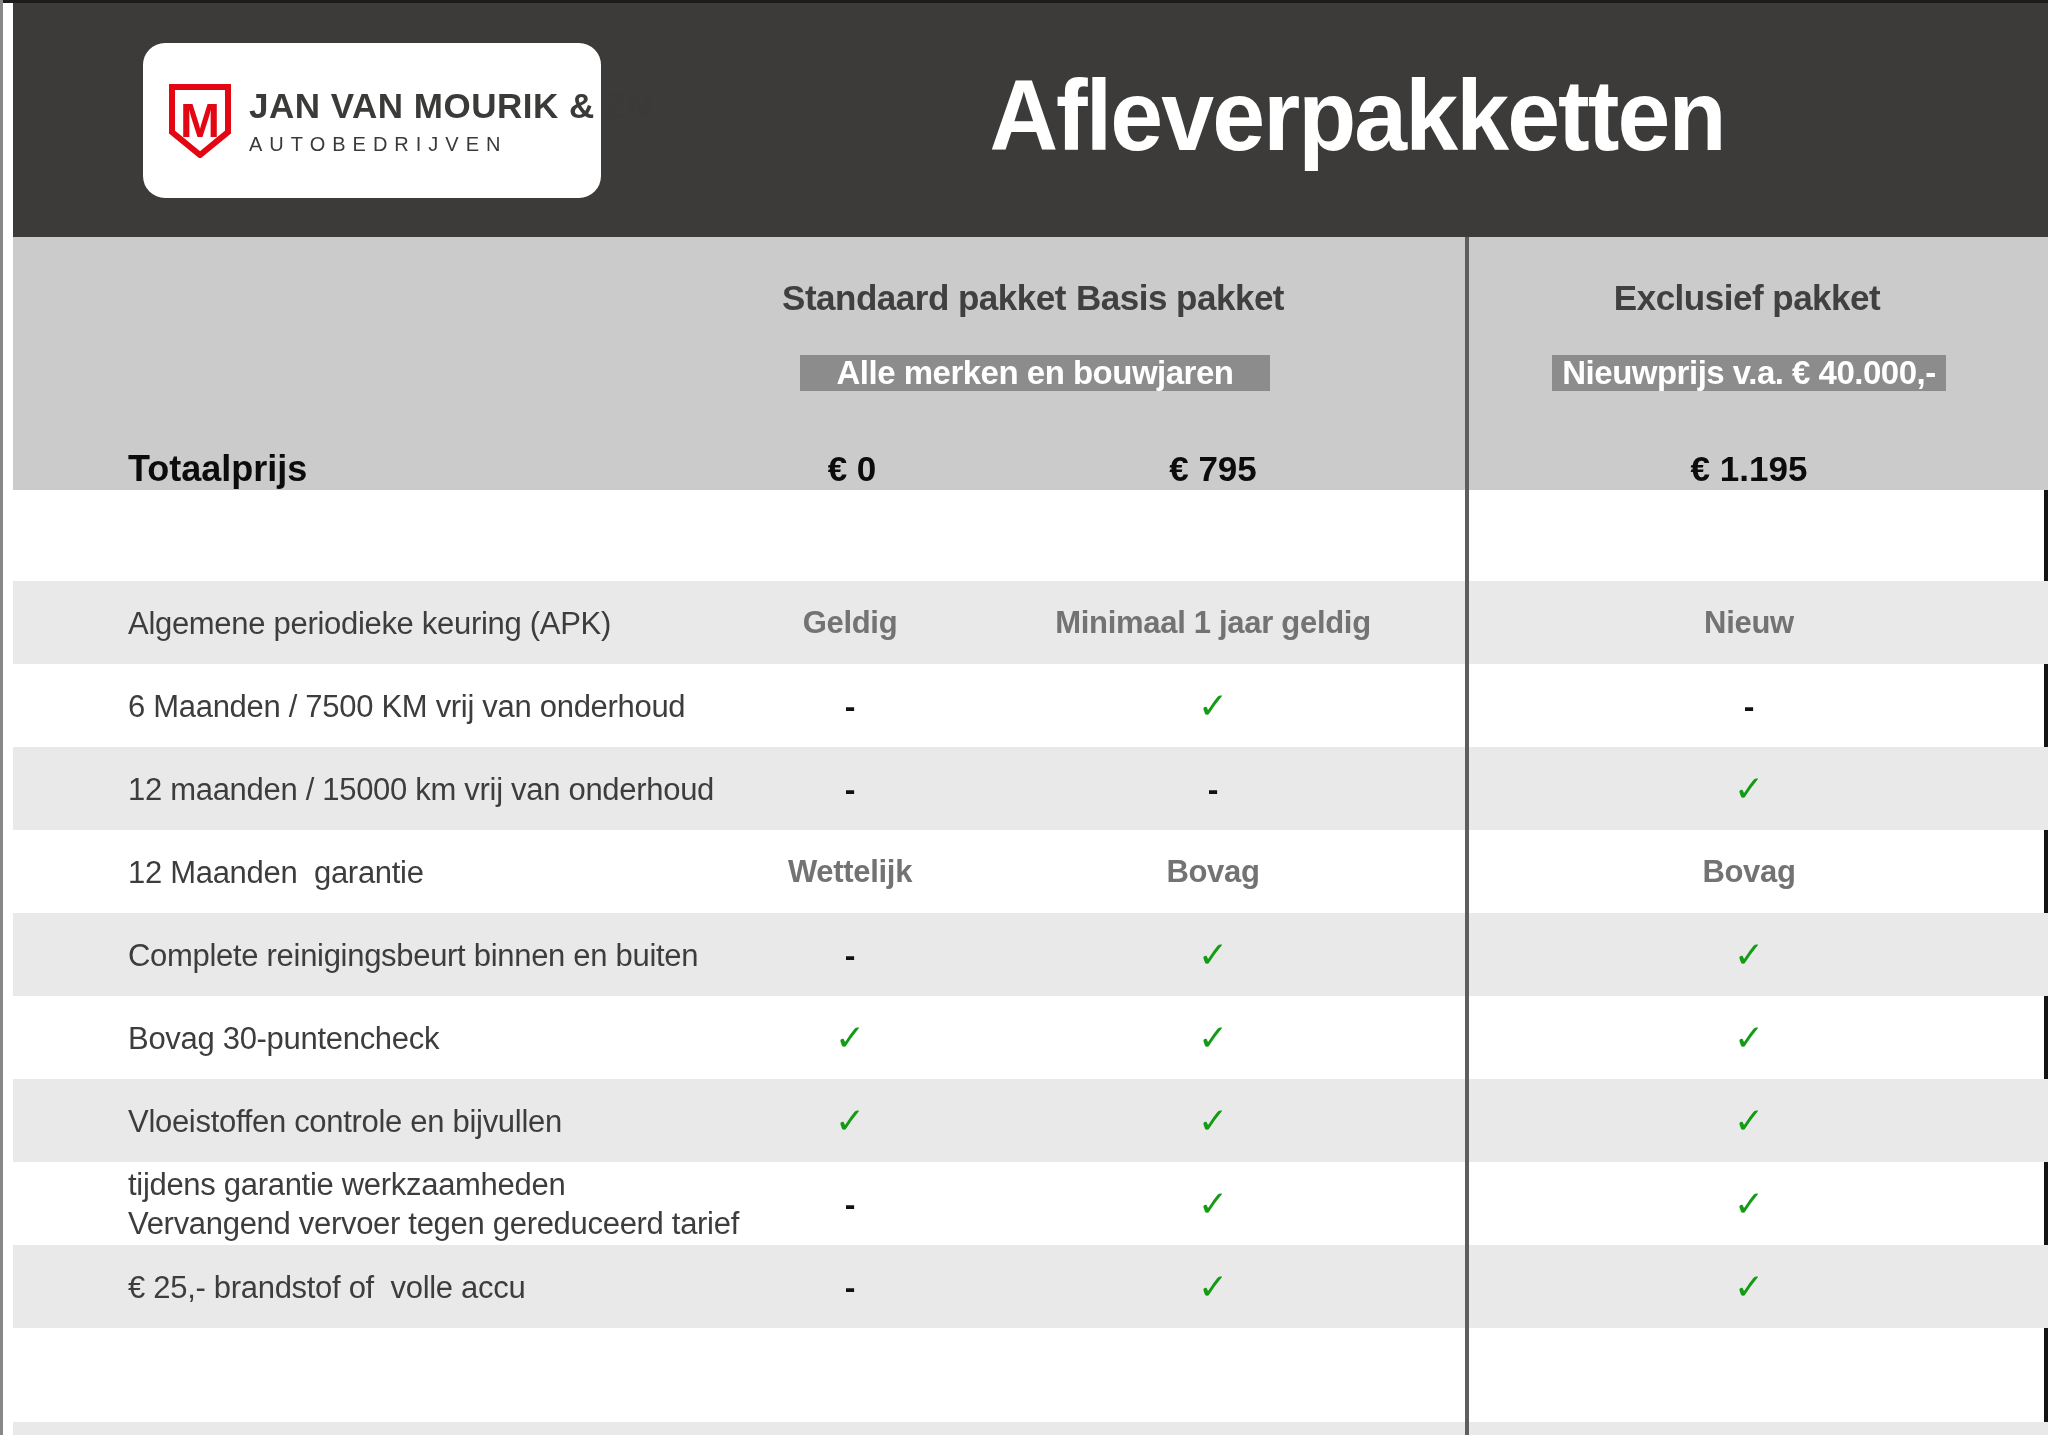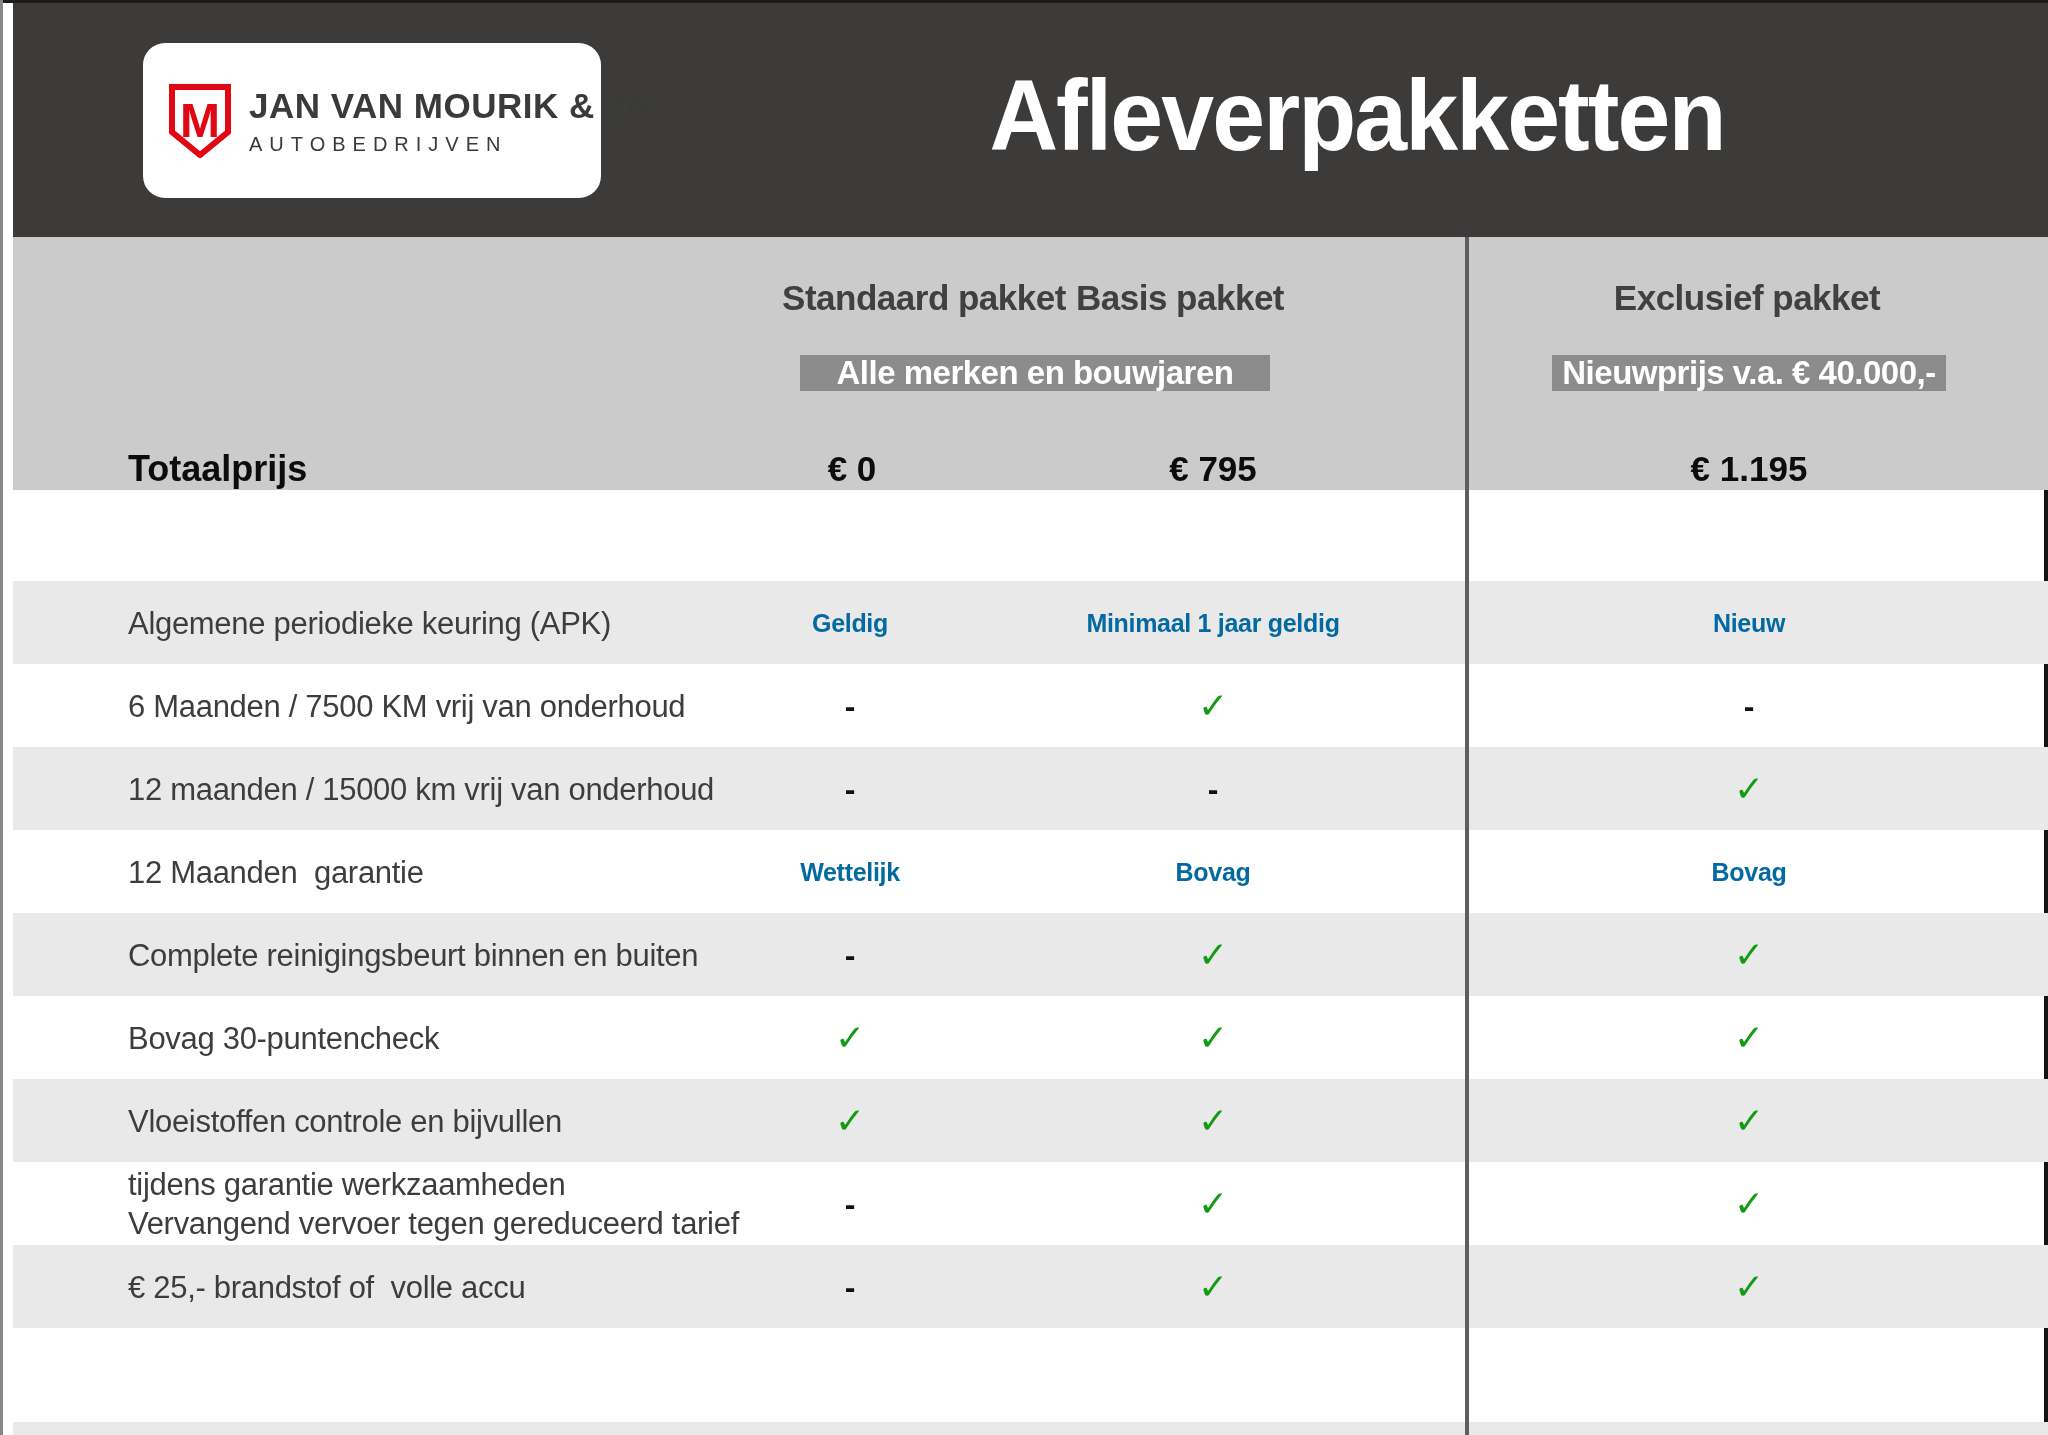--- a/index.html
+++ b/index.html
@@ -39,21 +39,21 @@
   
   .divider{position:absolute;left:1465px;top:237px;width:4px;height:1198px;background:#5e5e60;z-index:6;}
 
   
   .row{position:absolute;left:13px;width:2035px;height:83px;z-index:2;}
   .row.gray{background:#e9e9e9;}
   .row-label{position:absolute;left:115px;top:50%;transform:translateY(-50%);font-size:31px;font-weight:400;
              color:#3d3d3d;line-height:39px;letter-spacing:-.3px;white-space:nowrap;}
   .cell{position:absolute;top:50%;transform:translate(-50%,-50%);font-weight:700;white-space:nowrap;}
   .cell.k-0{left:837px}.cell.k-1{left:1200px}.cell.k-2{left:1736px}
-  .cell[data-kind="text"]{color:#0369a1;font-size:25px;letter-spacing:-.3px;}
+  .cell[data-kind="text"]{color:#737373;font-size:31px;letter-spacing:-.3px;}
   .cell[data-kind="check"]{color:#149b14;font-size:36px;}
   .cell[data-kind="dash"]{color:#111;font-size:32px;}
 
   .bottom-strip{position:absolute;left:13px;top:1422px;width:2035px;height:13px;background:#e9e9e9;z-index:2;}
 </style>
 </head>
 <body>
 
 <div class="page">
 

